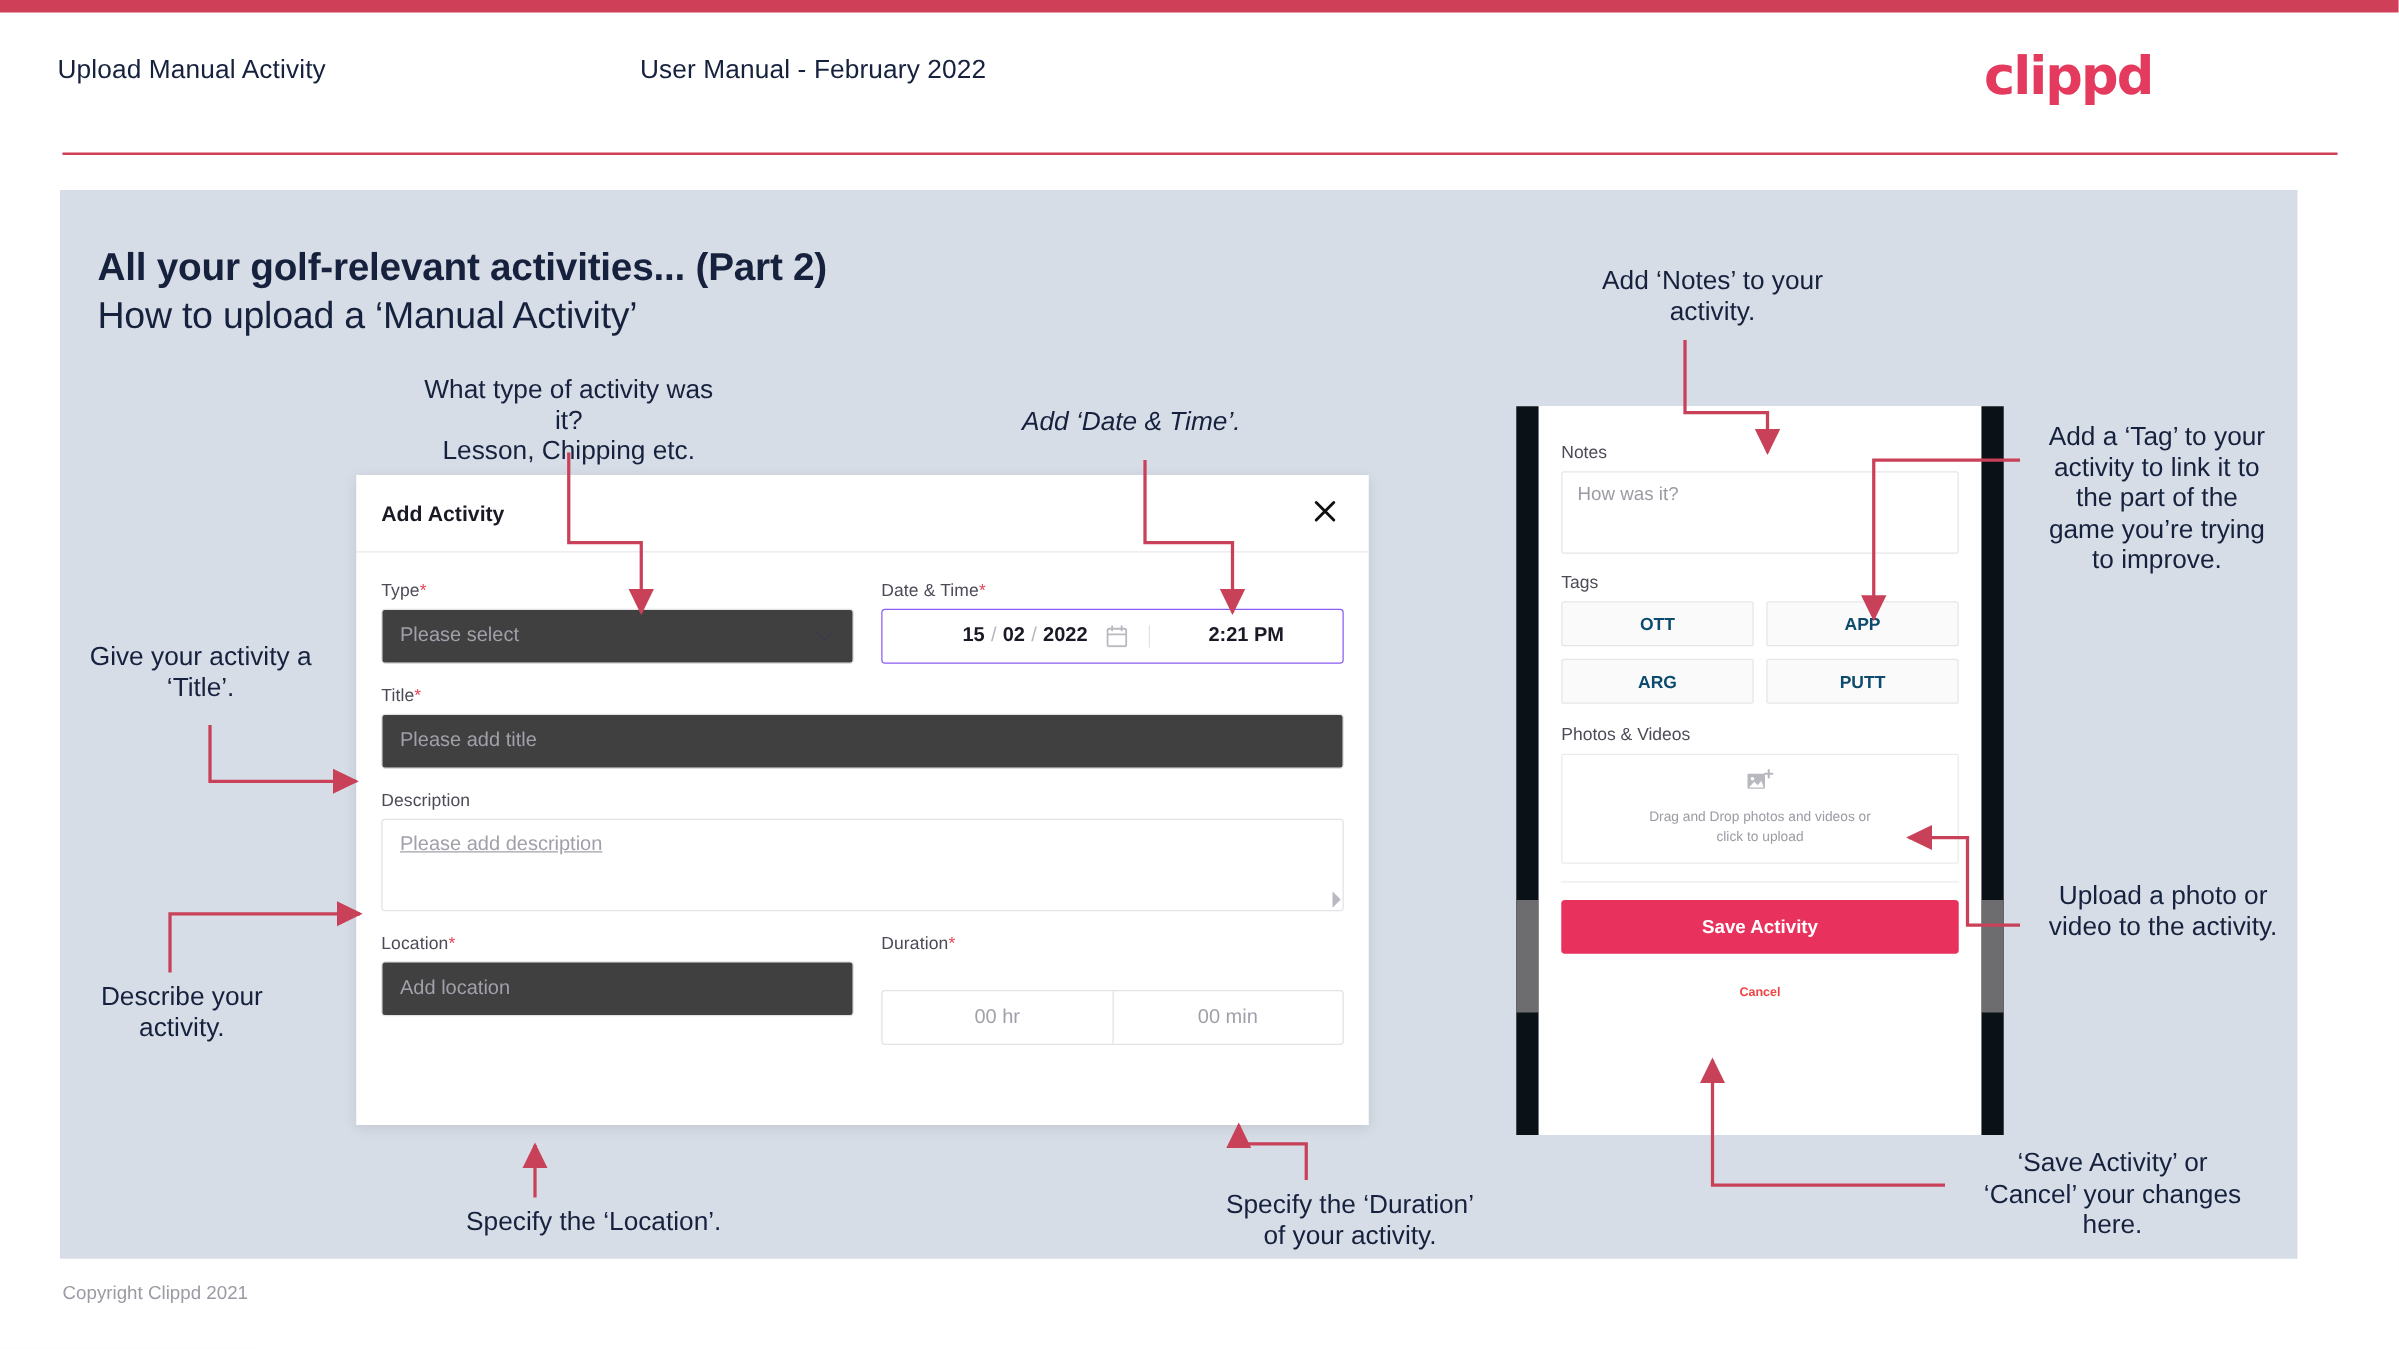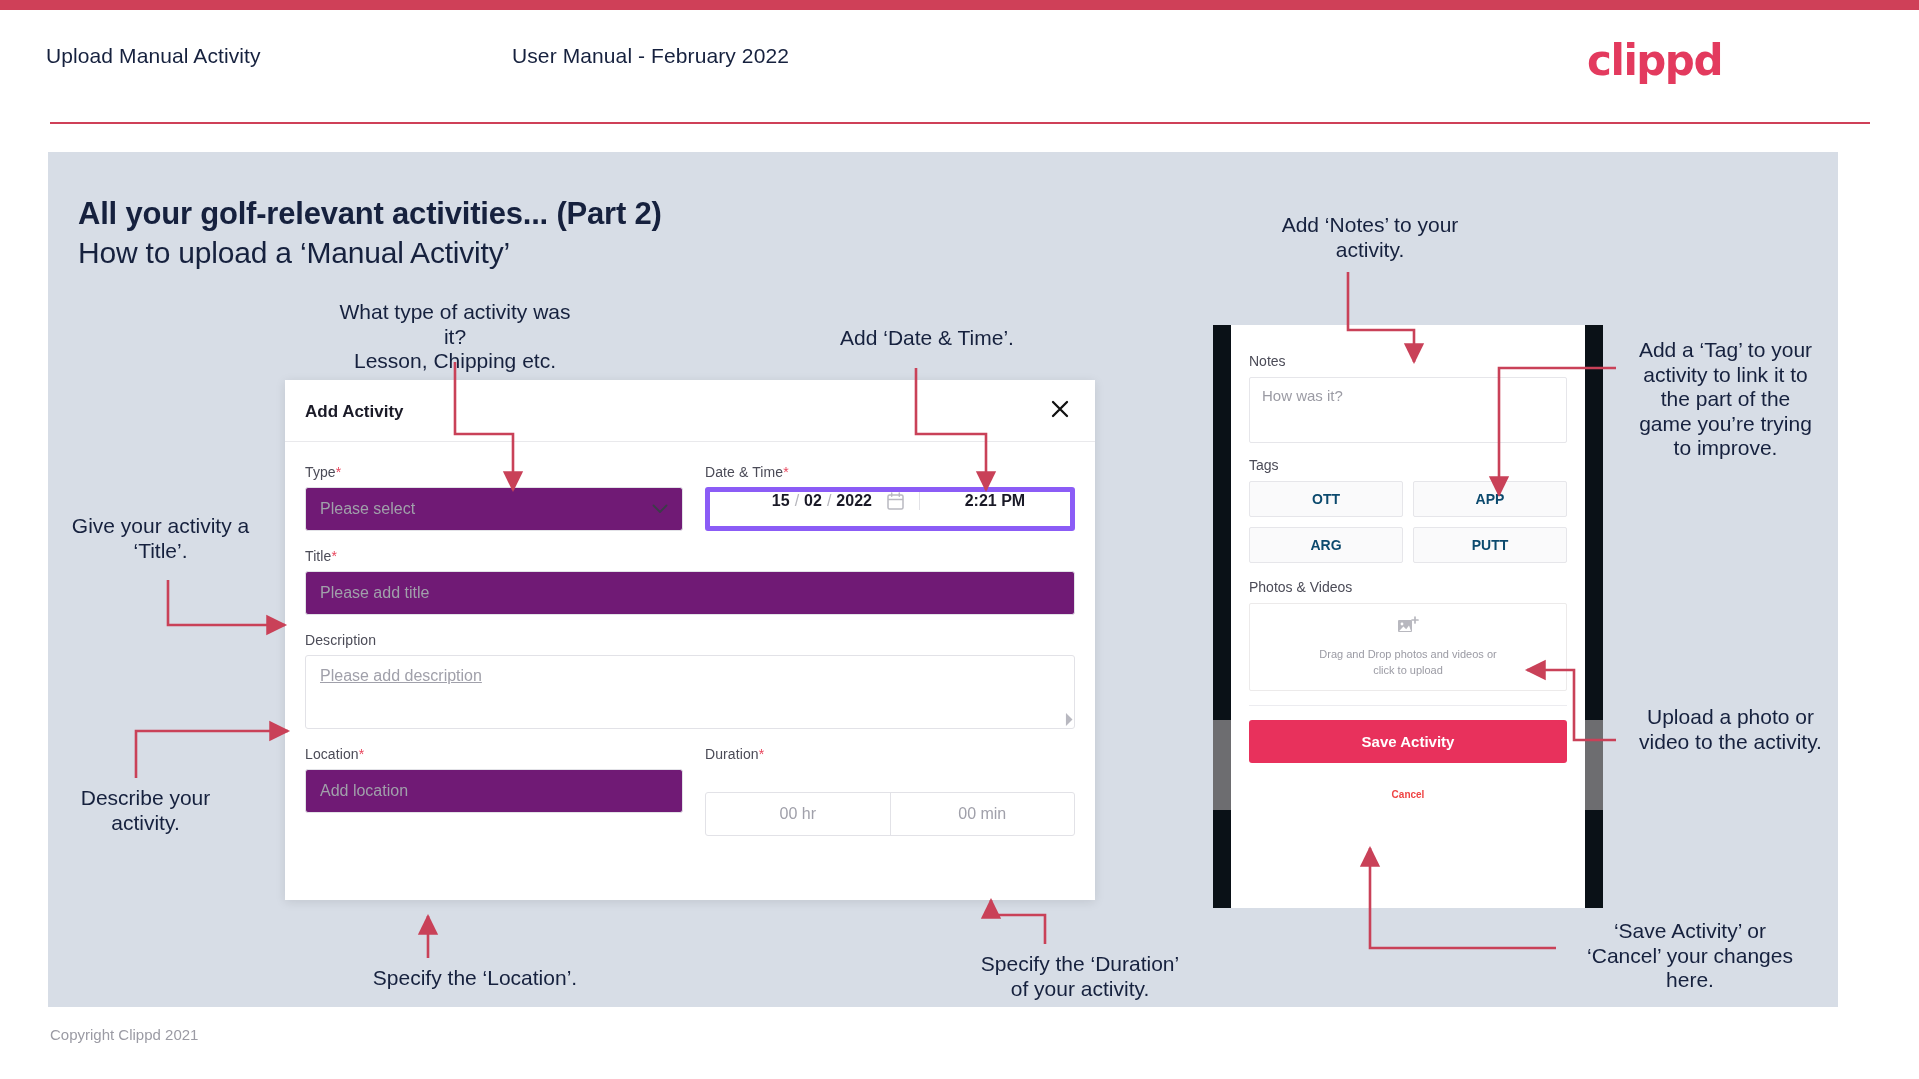--- a/index.html
+++ b/index.html
@@ -98,29 +98,29 @@
   .col-full  { width: 770px; }
 
   .fld-label {
     font-size: 14px; color: #4b4b57; margin-bottom: 7px;
     letter-spacing: .1px;
   }
   .req { color: #e8455c; }
 
   .inp {
     height: 44px; border: 1px solid #e2e2e7; border-radius: 3px;
-    background: #701a75; display: flex; align-items: center;
+    background: #404040; display: flex; align-items: center;
     padding: 0 14px; font-size: 16px; color: #a0a0aa;
   }
   .inp.select { justify-content: space-between; }
   .chev { color: #4a4a55; font-size: 14px; }
 
   .dt-wrap {
-    height: 44px; border: 5px solid #8b5cf6; border-radius: 3px;
-    background: #fff; display: flex; align-items: flex-start; padding-left: 47px;
+    height: 44px; border: 1px solid #8b5cf6; border-radius: 3px;
+    background: #fff; display: flex; align-items: center; padding-left: 47px;
   }
   .dt-date {
     flex: 1 1 52%; display: flex; align-items: center; justify-content: center;
     gap: 5px; font-size: 16px; color: #1a1a27; font-weight: 700;
     border-right: 1px solid #e2e2e7; position: relative;
   }
   .dt-date .sep { color: #b6b6bd; font-weight: 400; }
   .cal-ico { margin-left: 10px; display: flex; align-items: center; }
   .dt-time {
     flex: 1 1 48%; display: flex; align-items: center; justify-content: center;
@@ -226,21 +226,21 @@
   <div class="logo">clippd</div>
   <div class="header-rule"></div>
 
   <div class="panel"></div>
 
   <div class="slide-title">All your golf-relevant activities... (Part 2)</div>
   <div class="slide-sub">How to upload a ‘Manual Activity’</div>
 
   <div class="anno" style="left:330px; top:300px; width:250px;">What type of activity was it?
 Lesson, Chipping etc.</div>
-  <div class="anno" style="left:817px; top:326px; width:220px;">Add ‘Date &amp; Time’.</div>
+  <div class="anno" style="left:795px; top:326px; width:220px;font-style:italic;">Add ‘Date &amp; Time’.</div>
   <div class="anno" style="left:48px; top:514px; width:225px;">Give your activity a
 ‘Title’.</div>
   <div class="anno" style="left:48px; top:786px; width:195px;">Describe your
 activity.</div>
   <div class="anno" style="left:350px; top:966px; width:250px;">Specify the ‘Location’.</div>
   <div class="anno" style="left:955px; top:952px; width:250px;">Specify the ‘Duration’
 of your activity.</div>
   <div class="anno" style="left:1250px; top:213px; width:240px;">Add ‘Notes’ to your
 activity.</div>
   <div class="anno" style="left:1618px; top:338px; width:215px;">Add a ‘Tag’ to your

